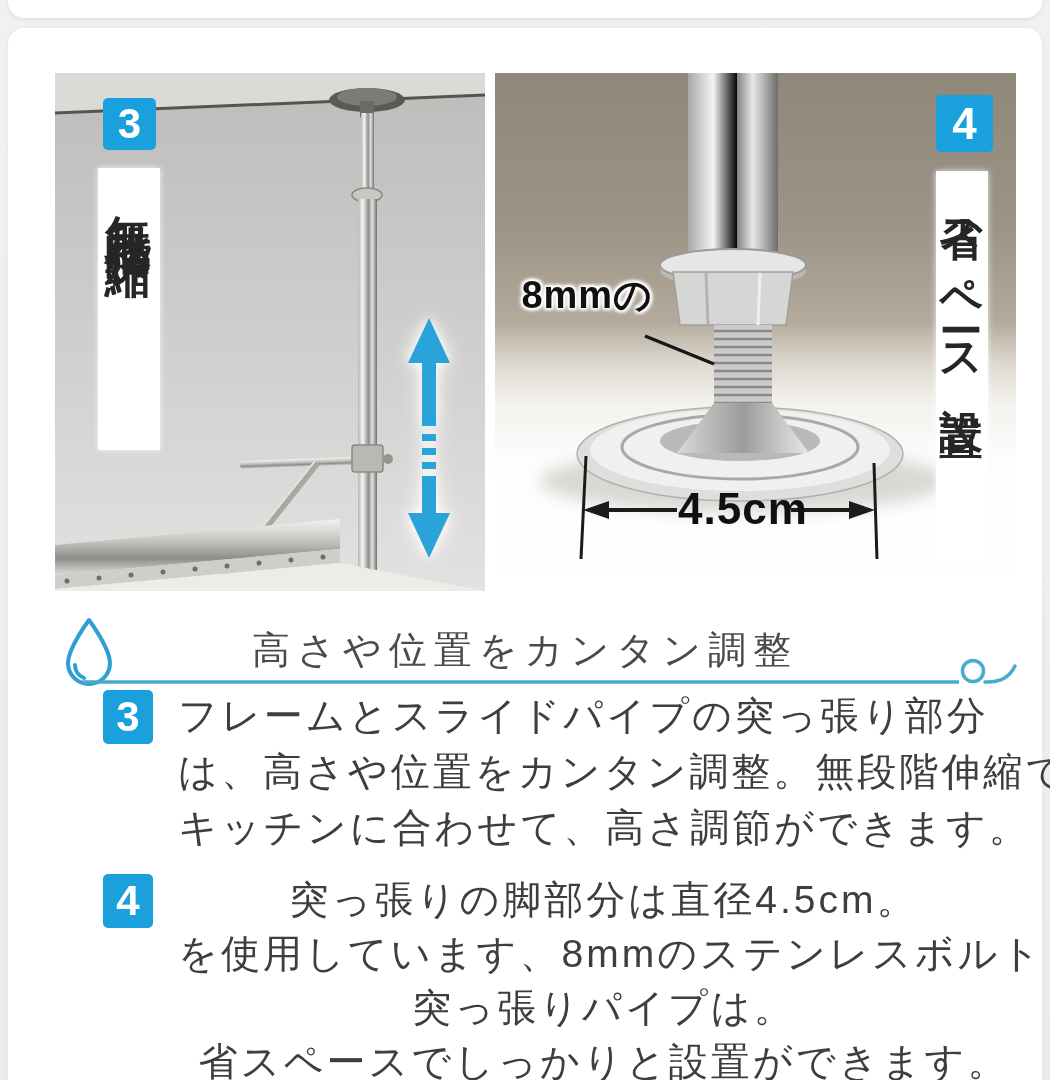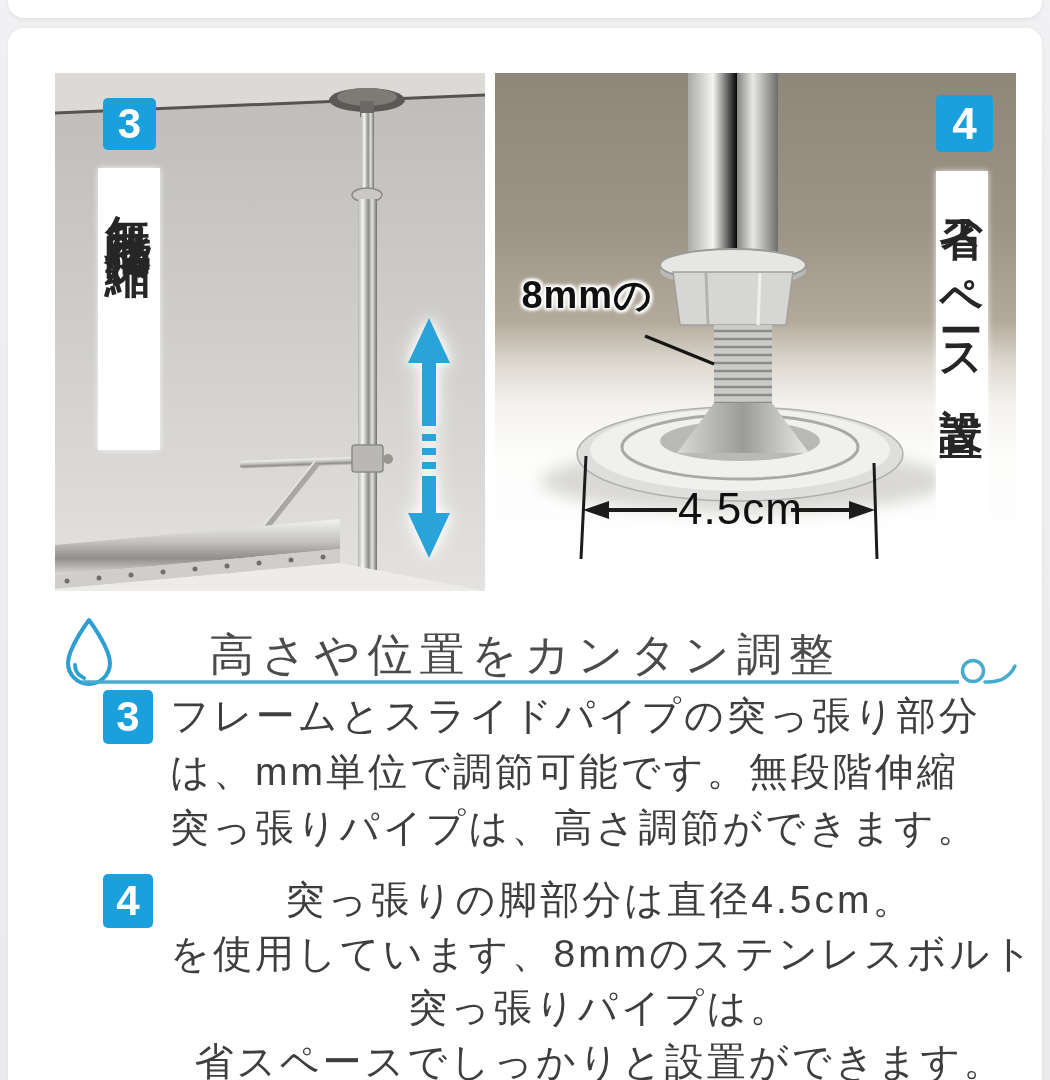--- a/index.html
+++ b/index.html
@@ -43,42 +43,42 @@
     filter:drop-shadow(0 0 5px rgba(255,255,255,.95)) drop-shadow(0 0 10px rgba(255,255,255,.8));
   }
 
   .bolt-label{
     position:absolute;left:18px;top:200px;width:140px;text-align:right;
     font-size:38px;font-weight:700;color:#101010;line-height:44px;letter-spacing:1px;
     text-shadow:-2px -2px 3px #fff,2px -2px 3px #fff,-2px 2px 3px #fff,2px 2px 3px #fff,0 0 7px #fff;
   }
   .measure-text{
     position:absolute;left:183px;top:411px;width:112px;text-align:center;
-    font-size:44px;font-weight:400;color:#101010;letter-spacing:1px;
+    font-size:44px;font-weight:700;color:#101010;letter-spacing:1px;
   }
 
   .drop-icon{position:absolute;left:54px;top:588px;}
   .heading{
     position:absolute;left:100px;right:100px;top:597px;text-align:center;
-    font-size:45px;letter-spacing:7px;color:#4b4b4b;font-weight:500;white-space:nowrap;
+    font-size:38px;letter-spacing:7px;color:#4b4b4b;font-weight:500;white-space:nowrap;
   }
   .underline-svg{position:absolute;left:66px;top:628px;}
 
   .item-badge{
     position:absolute;left:95px;width:50px;height:54px;background:#1aa0dc;color:#fff;
     font-size:42px;font-weight:700;display:flex;align-items:center;justify-content:center;border-radius:5px;
   }
   .badge-item-3{top:662px;}
   .badge-item-4{top:846px;}
   .item-lines{position:absolute;left:162px;width:860px;}
   .lines-item-3{top:660px;}
   .lines-item-4{top:845px;}
   .item-line{
     font-size:39px;line-height:56px;letter-spacing:3px;color:#3e3e3e;
-    font-weight:500;white-space:nowrap;
+    font-weight:500;white-space:nowrap;margin-left:8px;
   }
   .lines-item-4 .item-line{line-height:54px;text-align:center;}
 </style>
 </head>
 <body>
 
 <div class="stage">
 
   <div class="card-top"></div>
 
@@ -250,22 +250,22 @@
       <line x1="8" y1="26" x2="885" y2="26" stroke="#47abce" stroke-width="3.5"></line>
       <circle cx="899" cy="15" r="10.5" fill="none" stroke="#47abce" stroke-width="3.5"></circle>
       <path d="M911 26 q 22 1 30 -16" fill="none" stroke="#47abce" stroke-width="3.5" stroke-linecap="round"></path>
     </svg>
 
     <div class="item-badge badge-item-3">
       <span>3</span>
     </div>
     <div class="item-lines lines-item-3">
       <div class="item-line">フレームとスライドパイプの突っ張り部分</div>
-      <div class="item-line">は、mm単位で調節可能です。無段階伸縮</div>
-      <div class="item-line">突っ張りパイプは、高さ調節ができます。</div>
+      <div class="item-line">は、高さや位置をカンタン調整。無段階伸縮で</div>
+      <div class="item-line">キッチンに合わせて、高さ調節ができます。</div>
     </div>
 
     <div class="item-badge badge-item-4">
       <span>4</span>
     </div>
     <div class="item-lines lines-item-4">
       <div class="item-line">突っ張りの脚部分は直径4.5cm。</div>
       <div class="item-line">を使用しています、8mmのステンレスボルト</div>
       <div class="item-line">突っ張りパイプは。</div>
       <div class="item-line">省スペースでしっかりと設置ができます。</div>

